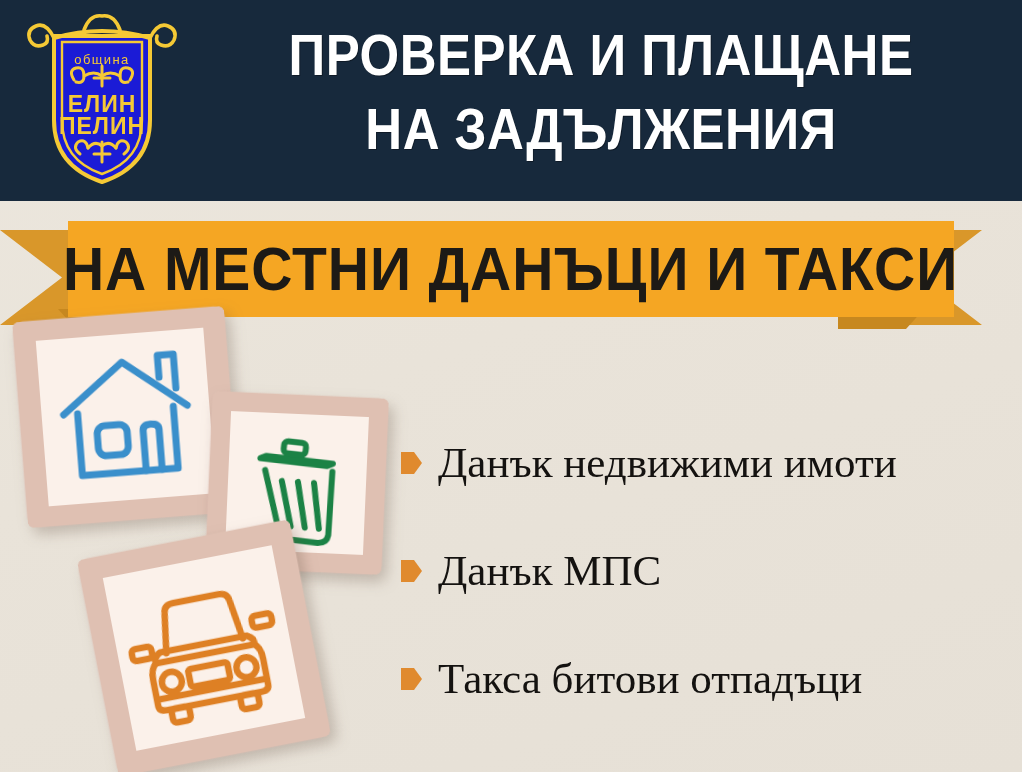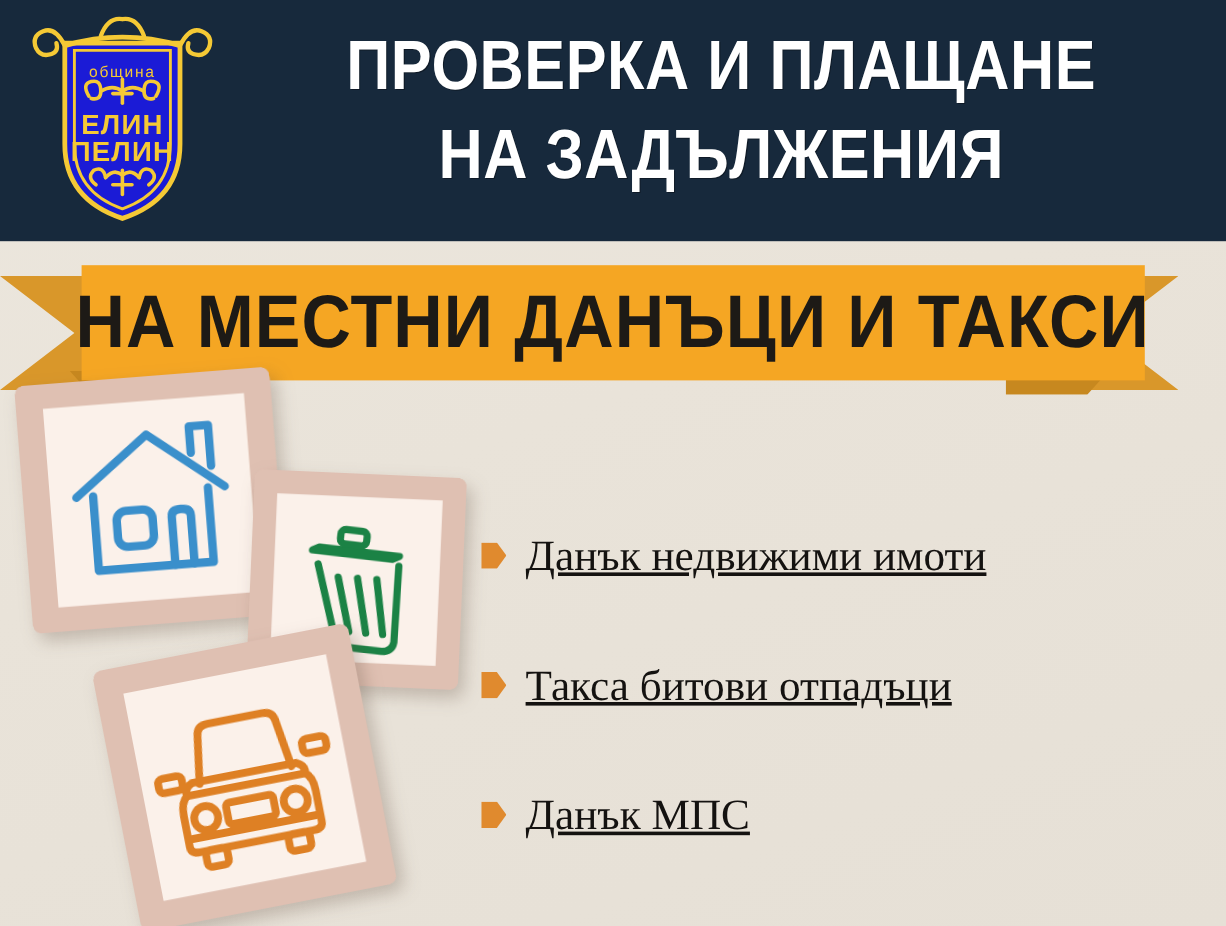--- a/index.html
+++ b/index.html
@@ -131,25 +131,24 @@
     flex: 0 0 auto;
     width: 21px;
     height: 22px;
     margin-right: 16px;
     background: #e08a2e;
     clip-path: polygon(0 0, 62% 0, 100% 50%, 62% 100%, 0 100%);
   }
   .bullet-label {
     font-family: "Liberation Serif", "DejaVu Serif", serif;
     font-weight: 400;
-    font-size: 36px;
+    font-size: 43px;
     line-height: 50px;
     color: #141210;
     white-space: nowrap;
-    text-decoration: underline;
   }
 </style>
 </head>
 <body>
 
 <div id="poster">
 
   <div class="header-bar"></div>
 
   <div class="crest">
@@ -280,21 +279,21 @@
     </svg>
   </div>
 
   <div class="bullets">
     <div class="bullet-row">
       <span class="bullet-mark"></span>
       <span class="bullet-label">Данък недвижими имоти</span>
     </div>
     <div class="bullet-row">
       <span class="bullet-mark"></span>
-      <span class="bullet-label">Такса битови отпадъци</span>
+      <span class="bullet-label">Данък МПС</span>
     </div>
     <div class="bullet-row">
       <span class="bullet-mark"></span>
-      <span class="bullet-label">Данък МПС</span>
+      <span class="bullet-label">Такса битови отпадъци</span>
     </div>
   </div>
 
 </div>
 
 </body></html>

